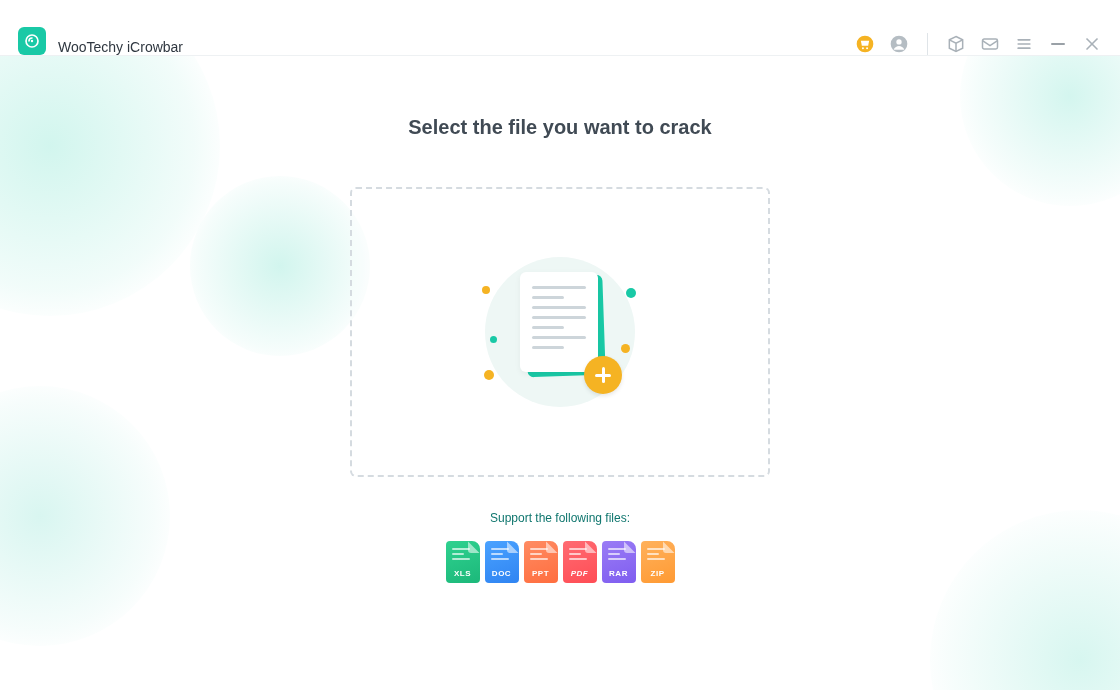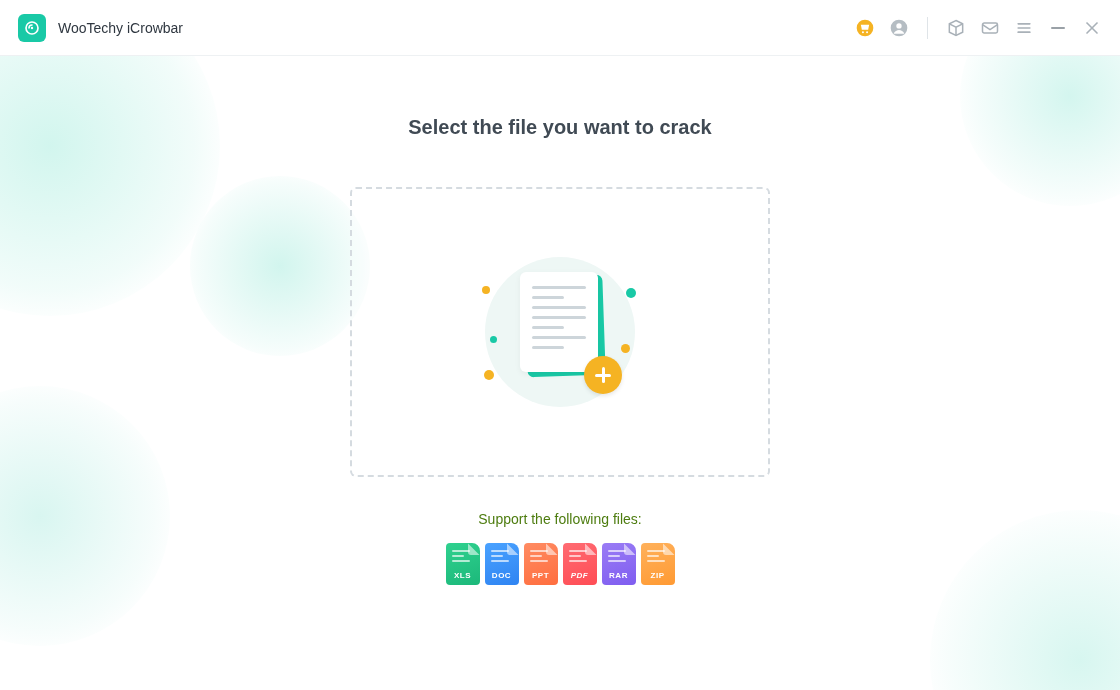--- a/index.html
+++ b/index.html
@@ -1,21 +1,21 @@
 <!DOCTYPE html>
 <html><head>
 <meta charset="utf-8">
 <style>
   * { margin: 0; padding: 0; box-sizing: border-box; }
   html, body { width: 1120px; height: 690px; font-family: -apple-system, BlinkMacSystemFont, "Segoe UI", Arial, sans-serif; background: #fff; overflow: hidden; }
 
   
   .titlebar {
     display: flex;
-    align-items: center;
+    align-items: flex-end;
     height: 56px;
     padding: 0 18px;
     border-bottom: 1px solid #eef1f3;
   }
   .logo {
     width: 28px; height: 28px;
     border-radius: 6px;
     background: #19c9a6;
     display: flex; align-items: center; justify-content: center;
     margin-right: 12px;
@@ -84,21 +84,21 @@
   .drop-illust .plus::before { width: 16px; height: 3px; }
   .drop-illust .plus::after  { width: 3px; height: 16px; }
   .dot { position: absolute; border-radius: 50%; }
   .dot.d1 { width: 8px; height: 8px; background: #f5b323; left: 2px; top: 34px; }
   .dot.d2 { width: 10px; height: 10px; background: #19c9a6; right: 4px; top: 36px; }
   .dot.d3 { width: 7px; height: 7px; background: #19c9a6; left: 10px; top: 84px; }
   .dot.d4 { width: 10px; height: 10px; background: #f5b323; left: 4px; bottom: 32px; }
   .dot.d5 { width: 9px; height: 9px; background: #f5b323; right: 10px; top: 92px; }
 
   .support { margin-top: 34px; display: flex; flex-direction: column; align-items: center; gap: 16px; }
-  .support-label { font-size: 14px; color: #4d7c0f; }
+  .support-label { font-size: 12px; color: #0f766e; }
   .file-icons { display: flex; gap: 5px; }
   .file-icon {
     width: 34px; height: 42px;
     border-radius: 4px 8px 4px 4px;
     position: relative;
     display: flex; align-items: flex-end; justify-content: center;
     padding-bottom: 5px;
   }
   .file-icon::before {
     content: ""; position: absolute; top: 0; right: 0; width: 12px; height: 12px;

